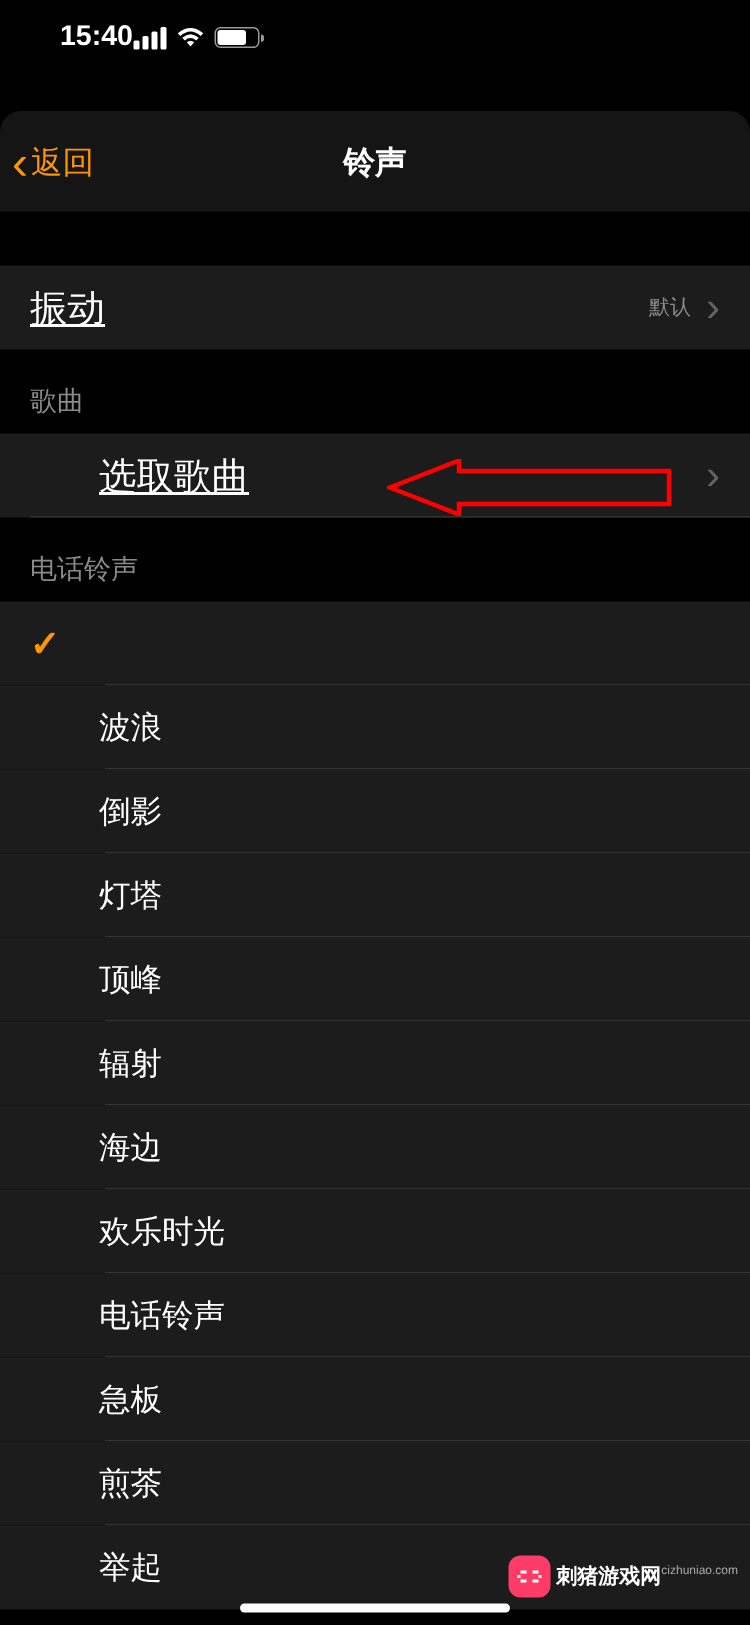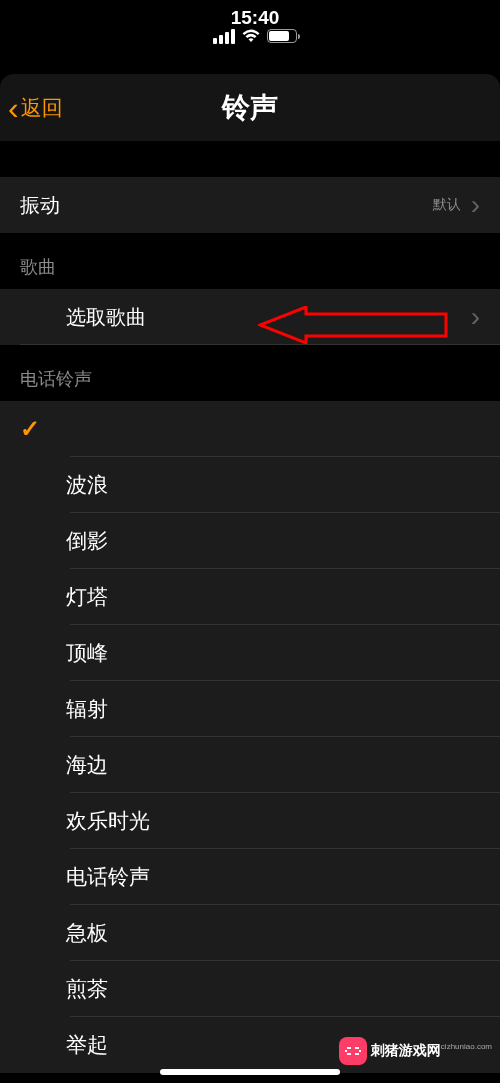--- a/index.html
+++ b/index.html
@@ -8,26 +8,25 @@
       height: 1083px;
       background: #000;
       font-family: -apple-system, "Helvetica Neue", sans-serif;
       color: #fff;
       overflow: hidden;
       position: relative;
     }
     .status-bar {
       height: 50px;
       display: flex;
-      justify-content: center;
+      justify-content: flex-start;
       align-items: center;
       padding: 0 30px 0 40px;
       font-size: 19px;
       font-weight: 600;
-      flex-direction: column;
     }
     .status-right {
       display: flex;
       align-items: center;
       gap: 6px;
     }
     .signal { display: flex; gap: 2px; align-items: flex-end; }
     .bar { width: 4px; background: #fff; border-radius: 1px; }
     .b1 { height: 6px; } .b2 { height: 9px; } .b3 { height: 12px; } .b4 { height: 15px; }
     .wifi-icon { width: 20px; height: 15px; }
@@ -58,32 +57,32 @@
     .back-btn {
       display: flex; align-items: center;
       color: #ff9500;
       font-size: 21px;
       position: absolute;
       left: 8px;
     }
     .back-chevron { font-size: 32px; font-weight: 300; margin-right: 2px; line-height: 1; }
     .header-title {
       flex: 1; text-align: center;
-      font-size: 28px; font-weight: 600;
+      font-size: 21px; font-weight: 600;
     }
     .section-gap { height: 35px; background: #000; }
     .row {
       background: #1c1c1c;
       display: flex;
       align-items: center;
       height: 56px;
       padding: 0 20px;
       position: relative;
     }
-    .row-label { font-size: 20px; flex: 1; }
+    .row-label { font-size: 25px; flex: 1; text-decoration: underline; }
     .row-label.indent { margin-left: 46px; }
     .row-value { font-size: 14px; color: #8a8a8a; margin-right: 10px; }
     .chevron-r { color: #636366; font-size: 28px; font-weight: 300; }
     .section-header {
       color: #8a8a8a;
       font-size: 18px;
       padding: 22px 20px 10px 20px;
     }
     .list-row {
       background: #1c1c1c;

